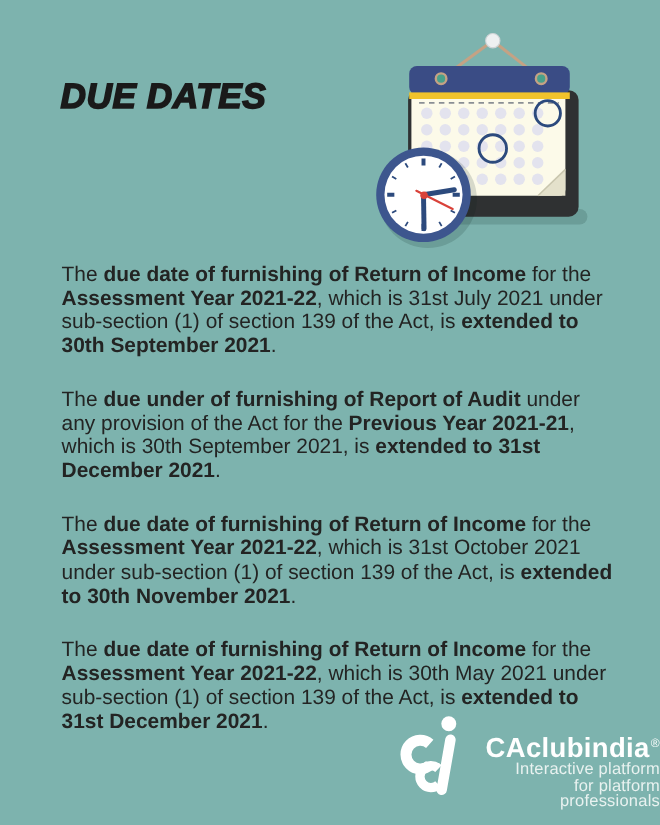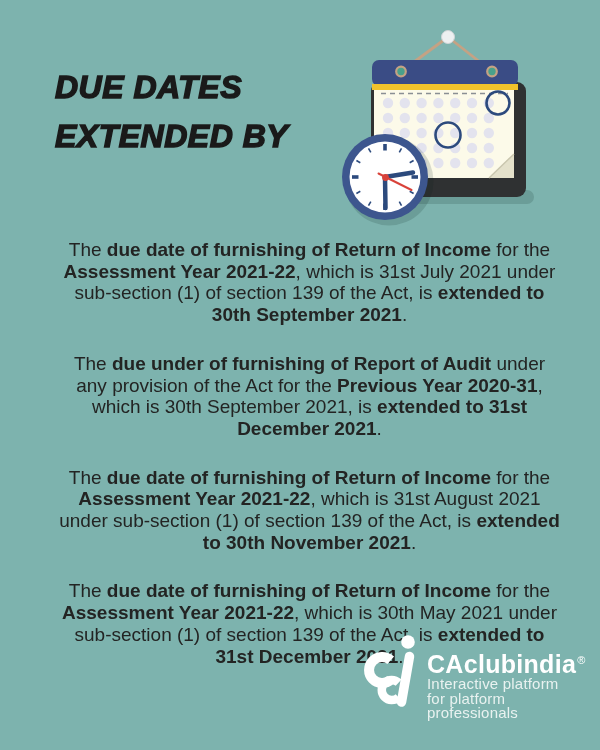--- a/index.html
+++ b/index.html
@@ -18,43 +18,42 @@
     color:var(--ink);
   }
   .title{
     position:absolute;left:55px;top:63px;
     font-size:32px;line-height:49px;font-weight:700;font-style:italic;
     color:var(--title_ink);-webkit-text-stroke:1.5px var(--title_ink);
     letter-spacing:.5px;
   }
   .title span{display:block;}
   .illus{position:absolute;left:325px;top:18px;width:255px;height:215px;}
-  .bodytext{position:absolute;left:56px;top:239px;width:507px;text-align:center;}
+  .bodytext{position:absolute;left:56px;top:239px;width:507px;}
   .bodytext p{font-size:19px;line-height:21.7px;margin:0 0 27px 0;color:var(--ink);}
   .bodytext .b{font-weight:700;}
-  .logo{position:absolute;left:362px;top:631px;display:flex;}
+  .logo{position:absolute;left:362px;top:647px;display:flex;text-align:right;}
   .mark{width:58px;height:78px;flex:0 0 auto;}
   .logotext{margin-left:7px;margin-top:16px;color:var(--white);}
   .brand{font-size:25px;font-weight:700;letter-spacing:.3px;line-height:26px;}
   .brand sup{font-size:11px;font-weight:400;vertical-align:9px;margin-left:1px;}
   .tag{font-size:15px;line-height:14.5px;color:var(--logo_tag);letter-spacing:.2px;}
   
   .f-frame{fill:var(--frame);} .f-navyh{fill:var(--navy_header);} .f-navyc{fill:var(--navy_clock);}
   .f-yellow{fill:var(--yellow);} .f-cream{fill:var(--cream);} .f-dot{fill:var(--dot);}
   .f-white{fill:var(--white);} .f-red{fill:var(--red);} .f-curl{fill:var(--curl);}
   .s-string{stroke:var(--string);} .s-navyd{stroke:var(--navy_dark);} .s-red{stroke:var(--red);}
   .s-white{stroke:var(--white);}
   .shadow{fill:var(--shadow);opacity:.15;}
 </style>
 </head>
 <body>
 
 <h1 class="title">
   <span>DUE DATES</span>
-  <span>EXTENDED BY</span>
 </h1>
 
 <svg class="illus" viewBox="325 18 255 215" aria-hidden="true">
 
   <rect x="382" y="190" width="152" height="14" rx="7" class="shadow"></rect>
 
   <g>
     <line x1="448" y1="37" x2="401" y2="71.5" class="s-string" stroke-width="2.8"></line>
     <line x1="448" y1="37" x2="492" y2="71.5" class="s-string" stroke-width="2.8"></line>
   </g>
@@ -138,22 +137,22 @@
       </g>
     <line x1="385" y1="177" x2="413" y2="172.5" class="s-navyd" stroke-width="4.5" stroke-linecap="round"></line>
     <line x1="385" y1="177" x2="385.5" y2="208" class="s-navyd" stroke-width="4.5" stroke-linecap="round"></line>
     <line x1="378.5" y1="173.5" x2="411.5" y2="190" class="s-red" stroke-width="2" stroke-linecap="round"></line>
     <circle cx="385.5" cy="177.5" r="3.4" class="f-red"></circle>
   </g>
 </svg>
 
 <div class="bodytext">
     <p><span>The </span><span class="b">due date of furnishing of Return of Income</span><span> for the </span><span class="b">Assessment Year 2021-22</span><span>, which is 31st July 2021 under sub-section (1) of section 139 of the Act, is </span><span class="b">extended to 30th September 2021</span><span>.</span></p>
-    <p><span>The </span><span class="b">due under of furnishing of Report of Audit</span><span> under any provision of the Act for the </span><span class="b">Previous Year 2020-31</span><span>, which is 30th September 2021, is </span><span class="b">extended to 31st December 2021</span><span>.</span></p>
-    <p><span>The </span><span class="b">due date of furnishing of Return of Income</span><span> for the </span><span class="b">Assessment Year 2021-22</span><span>, which is 31st August 2021 under sub-section (1) of section 139 of the Act, is </span><span class="b">extended to 30th November 2021</span><span>.</span></p>
+    <p><span>The </span><span class="b">due under of furnishing of Report of Audit</span><span> under any provision of the Act for the </span><span class="b">Previous Year 2021-21</span><span>, which is 30th September 2021, is </span><span class="b">extended to 31st December 2021</span><span>.</span></p>
+    <p><span>The </span><span class="b">due date of furnishing of Return of Income</span><span> for the </span><span class="b">Assessment Year 2021-22</span><span>, which is 31st October 2021 under sub-section (1) of section 139 of the Act, is </span><span class="b">extended to 30th November 2021</span><span>.</span></p>
     <p><span>The </span><span class="b">due date of furnishing of Return of Income</span><span> for the </span><span class="b">Assessment Year 2021-22</span><span>, which is 30th May 2021 under sub-section (1) of section 139 of the Act, is </span><span class="b">extended to 31st December 2021</span><span>.</span></p>
   </div>
 
 <div class="logo">
   <svg class="mark" viewBox="0 0 58 78" aria-hidden="true">
     <circle cx="46" cy="11" r="6.8" class="f-white"></circle>
     <line x1="47.5" y1="25.5" x2="39.5" y2="71" class="s-white" stroke-width="9.5" stroke-linecap="round"></line>
     <path d="M28.7 29.3 A13 13 0 1 0 28.7 48.7" fill="none" class="s-white" stroke-width="10"></path>
     <path d="M36.6 51.7 A10 10 0 1 0 36.6 66.3" fill="none" class="s-white" stroke-width="8.5"></path>
   </svg>

